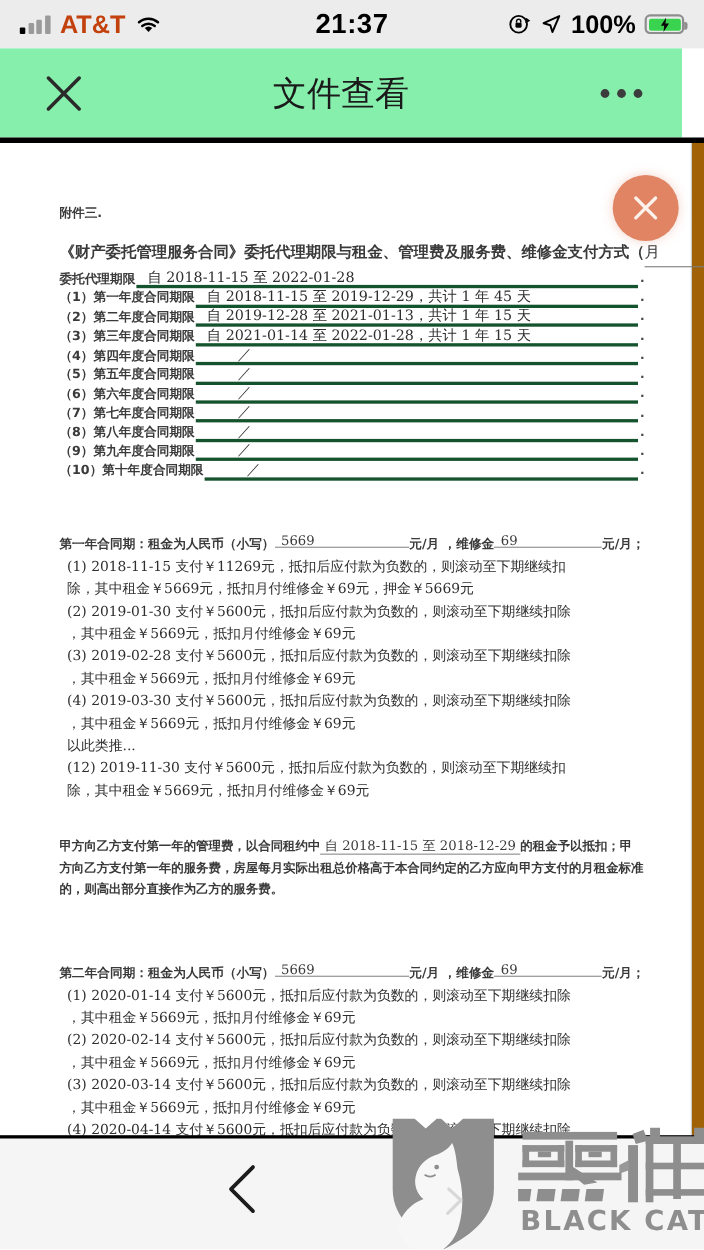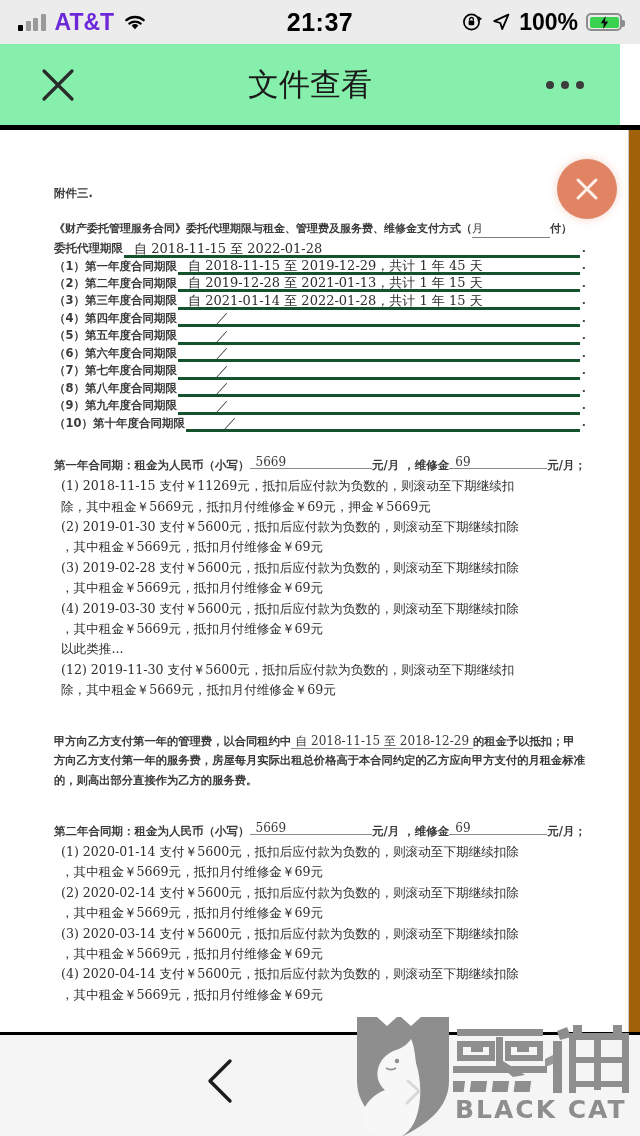--- a/index.html
+++ b/index.html
@@ -22,21 +22,21 @@
   .sb-center{position:absolute;left:0;right:0;text-align:center;
     font-size:25px;font-weight:bold;color:#000;letter-spacing:.5px;}
   .sb-right{margin-left:auto;display:flex;align-items:center;gap:8px;
     position:relative;z-index:2;}
   .signal{display:flex;align-items:flex-end;gap:2.5px;height:17px;}
   .signal i{display:block;width:5px;background:#000;border-radius:1px;}
   .signal i:nth-child(1){height:6px;}
   .signal i:nth-child(2){height:10px;background:#9a9a9a;}
   .signal i:nth-child(3){height:13px;background:#9a9a9a;}
   .signal i:nth-child(4){height:17px;background:#9a9a9a;}
-  .carrier{font-size:23px;font-weight:bold;color:#6d28d9;letter-spacing:0;}
+  .carrier{font-size:23px;font-weight:bold;color:#c2410c;letter-spacing:0;}
   .wifi{width:24px;height:18px;}
   .pct{font-size:23px;font-weight:bold;color:#000;}
   .batt{width:36px;height:18px;border:2px solid #8d8d8d;border-radius:5px;
     position:relative;padding:1.5px;}
   .batt:after{content:"";position:absolute;right:-5px;top:5px;width:3px;height:7px;
     background:#8d8d8d;border-radius:0 2px 2px 0;}
   .batt .fill{width:100%;height:100%;background:#3ad34f;border-radius:2px;
     display:flex;align-items:center;justify-content:center;}
   .bolt{width:9px;height:13px;}
 
@@ -64,21 +64,21 @@
   #page{
     position:relative;width:629px;min-height:905px;background:#fff;
     border-right:1px solid #c9c9c9;
     padding:56px 42px 0 54px;
     color:#2b2b2b;
   }
 
   #attach-label{font-size:11.5px;font-weight:bold;color:#3a3a3a;
     font-family:"DejaVu Sans",sans-serif;margin-bottom:19px;}
 
-  .hdr-line{font-size:11px;font-weight:bold;color:#3a3a3a;
+  .hdr-line{font-size:14px;font-weight:bold;color:#3a3a3a;
     font-family:"DejaVu Sans",sans-serif;line-height:1.55;white-space:nowrap;}
   .ul-blank{display:inline-block;border-bottom:1px solid #7d7d7d;
     vertical-align:baseline;}
   .hand{font-family:"DejaVu Serif","Liberation Serif",serif;font-weight:normal;
     color:#333;}
 
   
   .term-row{display:flex;align-items:flex-end;font-size:11.5px;font-weight:bold;
     color:#3a3a3a;font-family:"DejaVu Sans",sans-serif;line-height:1.52;
     white-space:nowrap;}
@@ -90,21 +90,21 @@
     color:#2e2e2e;white-space:nowrap;line-height:1;}
   .term-val.slash{left:38px;font-size:13px;}
   .term-dot{flex:0 0 auto;font-size:11px;color:#444;padding-left:2px;}
   .spacer-md{height:22px;}
   .spacer-lg{height:30px;}
 
   
   .year-head{display:flex;align-items:baseline;font-size:11.5px;font-weight:bold;
     color:#3a3a3a;font-family:"DejaVu Sans",sans-serif;white-space:nowrap;}
   .yh-fill{border-bottom:1px solid #8a8a8a;position:relative;height:15px;}
-  .yh-fill.a{width:150px;}
+  .yh-fill.a{width:150px;margin-top:24px;}
   .yh-fill.b{width:120px;}
   .yh-val{position:absolute;left:6px;bottom:0;font-weight:normal;
     font-family:"DejaVu Serif","Liberation Serif",serif;font-size:12px;color:#3a3a3a;
     line-height:1;}
 
   
   .pay{font-family:"DejaVu Serif","Liberation Serif",serif;
     font-size:12.6px;color:#2e2e2e;line-height:1.62;padding-left:7px;}
   .pay .l2{display:block;}
   .pay-etc{font-family:"DejaVu Serif","Liberation Serif",serif;
@@ -130,21 +130,21 @@
     position:absolute;top:1035px;left:0;width:640px;height:101px;
     background:#f5f5f5;
   }
   #bottom-rule{position:absolute;top:1032px;left:0;width:640px;height:4px;background:#000;}
   #back-chevron{position:absolute;left:200px;top:1055px;width:44px;height:52px;
     cursor:pointer;z-index:30;}
 
   
   #watermark{
     position:absolute;left:355px;top:1015px;width:285px;height:121px;
-    display:flex;align-items:flex-start;gap:2px;pointer-events:none;z-index:25;
+    display:flex;align-items:flex-start;gap:20px;pointer-events:none;z-index:25;
   }
   #wm-shield{width:96px;height:121px;flex:0 0 auto;}
   #wm-text{display:flex;flex-direction:column;justify-content:flex-start;
     padding-top:10px;}
   #wm-cn{width:180px;height:72px;}
   #wm-en{font-size:25px;font-weight:bold;color:#8e8e8e;letter-spacing:2px;
     font-family:"DejaVu Sans",sans-serif;line-height:1;padding-left:2px;}
 </style>
 </head>
 <body>

